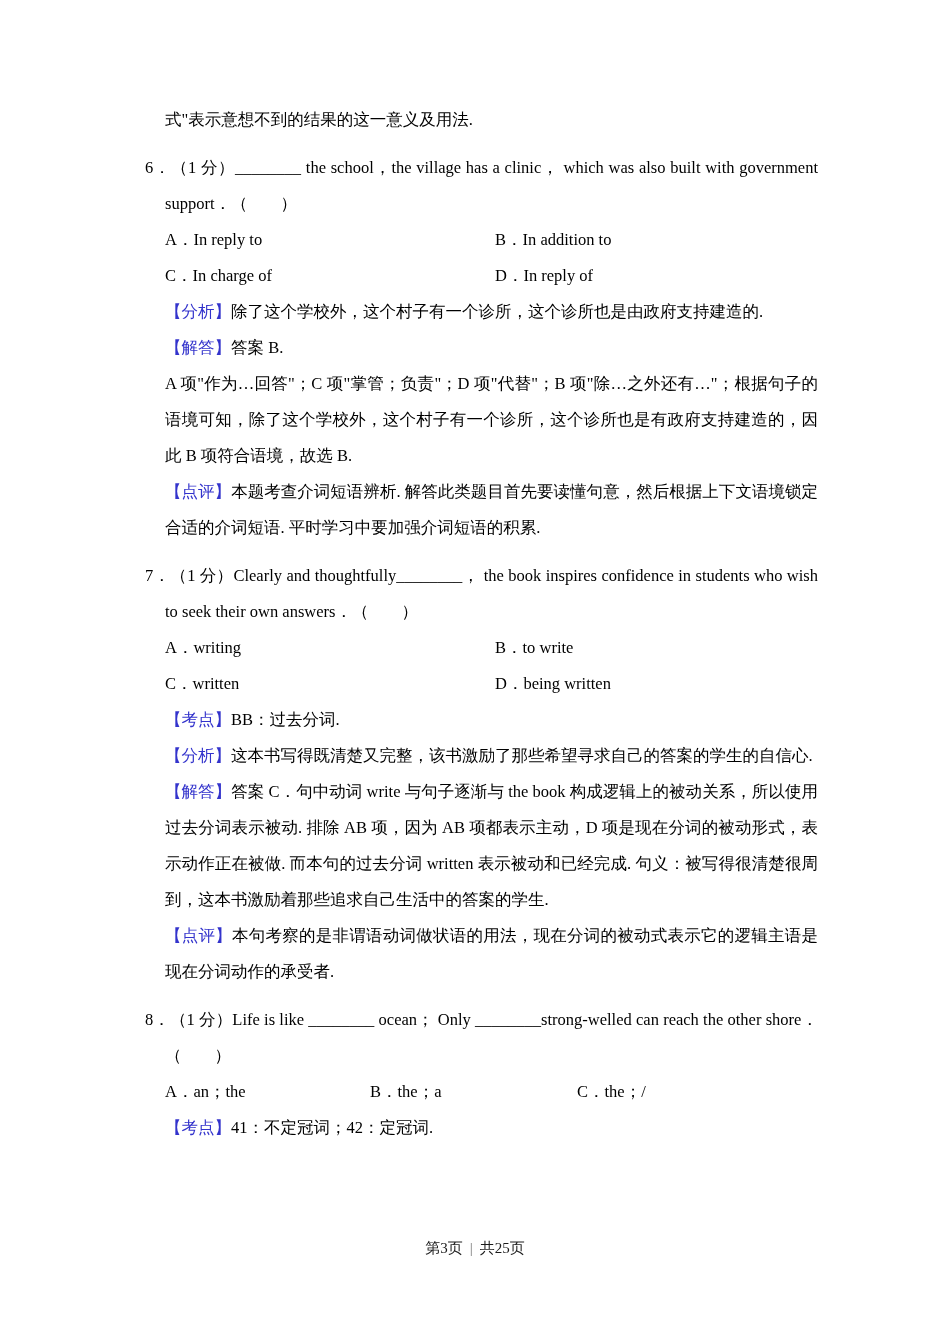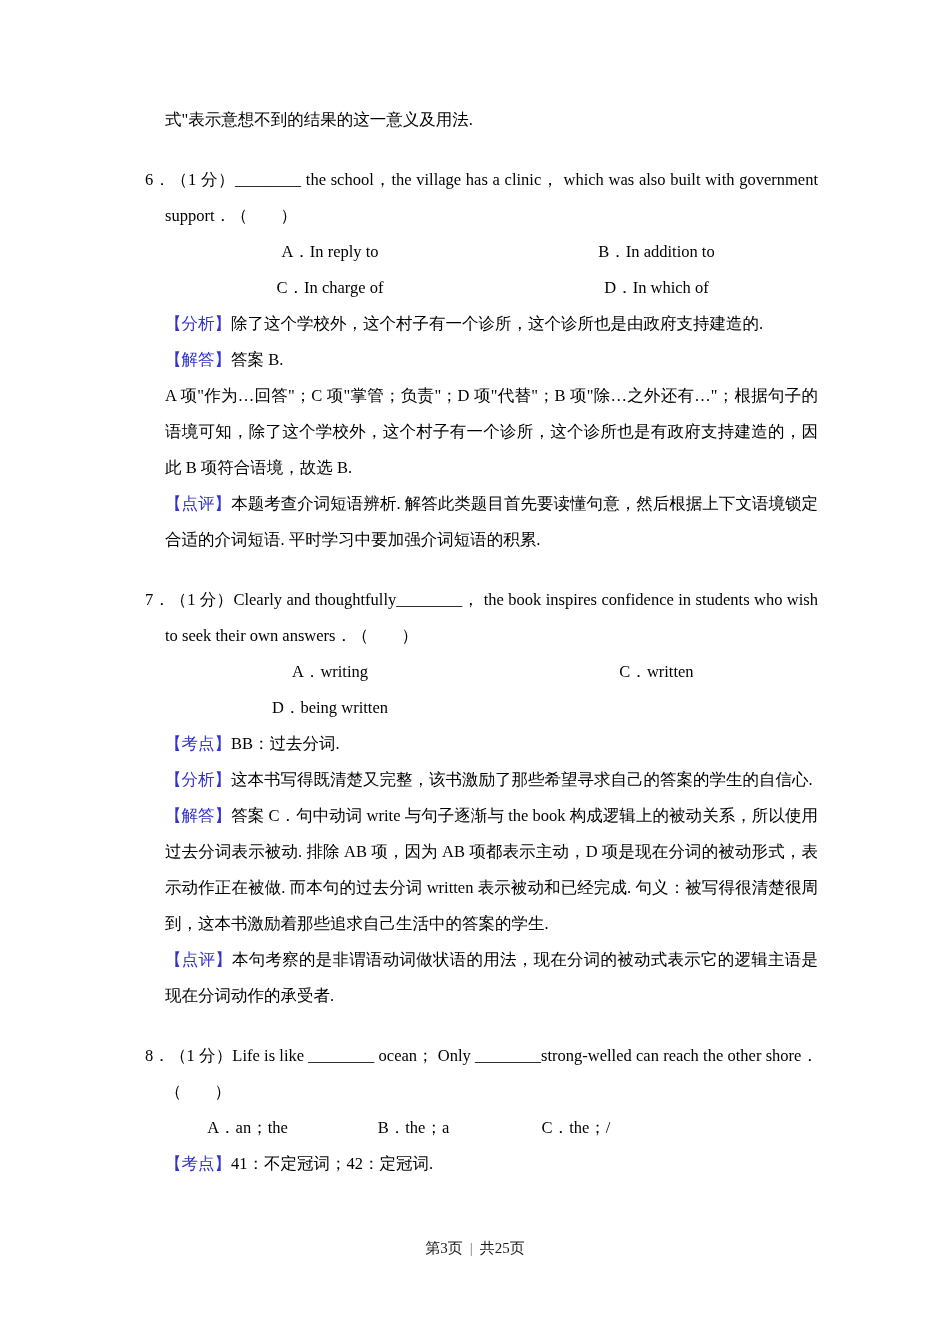--- a/index.html
+++ b/index.html
@@ -19,29 +19,29 @@
     top: 102px;
     left: 165px;
     right: 132px;
   }
   .para {
     font-size: 16.5px;
     line-height: 36px;
     text-align: justify;
     word-break: break-word;
   }
-  .question { margin-top: 24px; }
+  .question { margin-top: 12px; }
   .stem {
     margin-left: -20px;
     padding-left: 20px;
     text-indent: -20px;
   }
-  .options { display: grid; text-align: center; }
+  .options { display: grid; }
   .options.cols-2 { grid-template-columns: 330px 1fr; }
-  .options.cols-4 { grid-template-columns: 165px 167px 158px 1fr; }
+  .options.cols-4 { grid-template-columns: 165px 167px 158px 1fr; gap: 40px; }
   .option { font-size: 16.5px; line-height: 36px; white-space: nowrap; }
   .tag { color: var(--tag-color, #3333cc); }
   .footer {
     position: absolute;
     left: 0; right: 0;
     bottom: 86px;
     text-align: center;
     font-size: 15px;
     color: #1a1a1a;
     font-family: "Liberation Serif", "DejaVu Serif", serif;
@@ -55,32 +55,33 @@
   <div class="content">
 
     <p class="para">式"表示意想不到的结果的这一意义及用法.</p>
 
     <section class="question">
       <p class="para stem"><span>6．</span><span>（1 分）</span><span>________ the school，the village has a clinic， which was also built with government support．（　　）</span></p>
       <div class="options cols-2">
         <div class="option"><span>A．</span><span>In reply to</span></div>
         <div class="option"><span>B．</span><span>In addition to</span></div>
         <div class="option"><span>C．</span><span>In charge of</span></div>
-        <div class="option"><span>D．</span><span>In which of</span></div>
+        <div class="option"><span>D．</span><span>In reply of</span></div>
       </div>
       <p class="para"><span class="tag">【分析】</span><span>除了这个学校外，这个村子有一个诊所，这个诊所也是由政府支持建造的.</span></p>
       <p class="para"><span class="tag">【解答】</span><span>答案 B.</span></p>
       <p class="para"><span class="tag"></span><span>A 项"作为…回答"；C 项"掌管；负责"；D 项"代替"；B 项"除…之外还有…"；根据句子的语境可知，除了这个学校外，这个村子有一个诊所，这个诊所也是有政府支持建造的，因此 B 项符合语境，故选 B.</span></p>
       <p class="para"><span class="tag">【点评】</span><span>本题考查介词短语辨析. 解答此类题目首先要读懂句意，然后根据上下文语境锁定合适的介词短语. 平时学习中要加强介词短语的积累.</span></p>
     </section>
 
     <section class="question">
       <p class="para stem"><span>7．</span><span>（1 分）</span><span>Clearly and thoughtfully________， the book inspires confidence in students who wish to seek their own answers．（　　）</span></p>
       <div class="options cols-2">
         <div class="option"><span>A．</span><span>writing</span></div>
+        <div class="option"><span>B．</span><span>to write</span></div>
         <div class="option"><span>C．</span><span>written</span></div>
         <div class="option"><span>D．</span><span>being written</span></div>
       </div>
       <p class="para"><span class="tag">【考点】</span><span>BB：过去分词.</span></p>
       <p class="para"><span class="tag">【分析】</span><span>这本书写得既清楚又完整，该书激励了那些希望寻求自己的答案的学生的自信心.</span></p>
       <p class="para"><span class="tag">【解答】</span><span>答案 C．句中动词 write 与句子逐渐与 the book 构成逻辑上的被动关系，所以使用过去分词表示被动. 排除 AB 项，因为 AB 项都表示主动，D 项是现在分词的被动形式，表示动作正在被做. 而本句的过去分词 written 表示被动和已经完成. 句义：被写得很清楚很周到，这本书激励着那些追求自己生活中的答案的学生.</span></p>
       <p class="para"><span class="tag">【点评】</span><span>本句考察的是非谓语动词做状语的用法，现在分词的被动式表示它的逻辑主语是现在分词动作的承受者.</span></p>
     </section>
 
     <section class="question">

